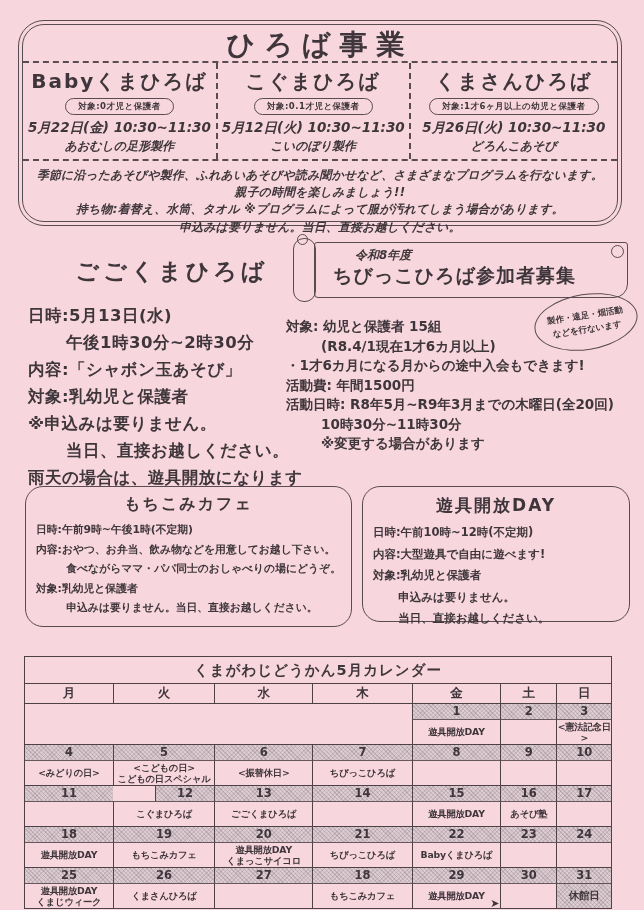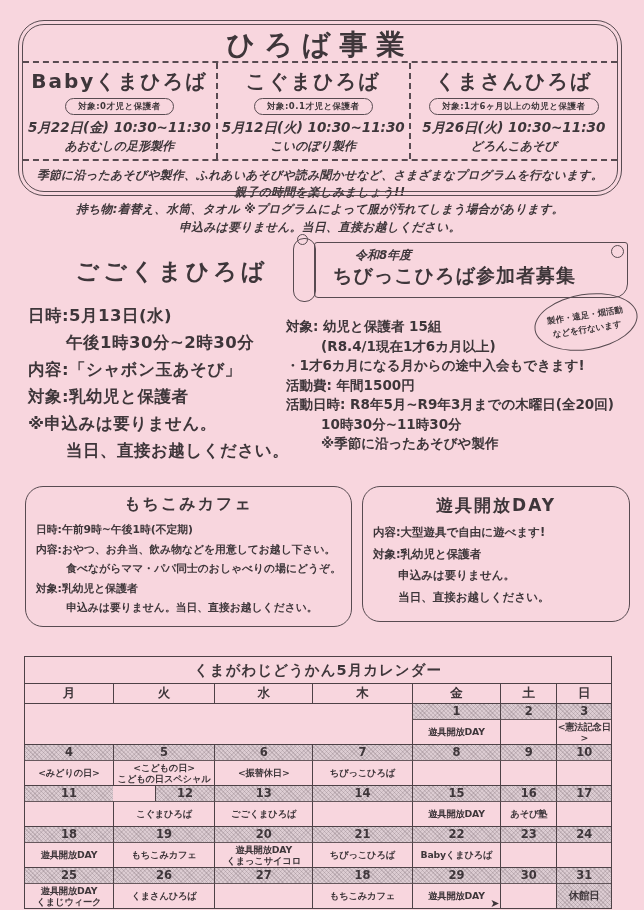--- a/index.html
+++ b/index.html
@@ -7,21 +7,21 @@
     position:relative; width:644px; height:910px; overflow:hidden;
     background:#f8d6de; color:#3e363a;
     font-family:"DejaVu Sans", sans-serif;
     font-weight:bold;
   }
   .line{white-space:pre-line;}
   .ind1{padding-left:2.3em;}
 
   
   .hiroba-box{
-    position:absolute; left:18px; top:20px; width:604px; height:176px;
+    position:absolute; left:18px; top:20px; width:604px; height:206px;
     border:1.6px solid #584b51; border-radius:26px; box-sizing:border-box;
   }
   .hiroba-box::after{
     content:''; position:absolute; inset:3px; border:1.3px solid #584b51;
     border-radius:22px; pointer-events:none;
   }
   .hb-title{
     text-align:center; font-size:28px; letter-spacing:9px; padding-top:5px; height:35px;
   }
   .hb-cols{
@@ -171,20 +171,21 @@
 
   <div class="gogokuma">
     <div class="gg-title">ごごくまひろば</div>
     <div class="gg-lines">
         <div class="line">日時:5月13日(水)</div>
         <div class="line ind1">午後1時30分~2時30分</div>
         <div class="line">内容:「シャボン玉あそび」</div>
         <div class="line">対象:乳幼児と保護者</div>
         <div class="line">※申込みは要りません。</div>
         <div class="line ind1">当日、直接お越しください。</div>
+        <div class="line">雨天の場合は、遊具開放になります</div>
       </div>
   </div>
 
   <div class="banner">
     <div class="banner-roll"></div>
     <div class="banner-body">
       <div class="banner-curl"></div>
     </div>
     <div class="banner-year">令和8年度</div>
     <div class="banner-title">ちびっこひろば参加者募集</div>
@@ -193,37 +194,38 @@
   <div class="bubble">製作・遠足・畑活動
 などを行ないます</div>
 
   <div class="chibikko">
       <div class="line">対象: 幼児と保護者  15組</div>
       <div class="line ind1">(R8.4/1現在1才6カ月以上)</div>
       <div class="line">・1才6カ月になる月からの途中入会もできます!</div>
       <div class="line">活動費: 年間1500円</div>
       <div class="line">活動日時: R8年5月~R9年3月までの木曜日(全20回)</div>
       <div class="line ind1">10時30分~11時30分</div>
-      <div class="line ind1">※季節に沿ったあそびや製作</div>
+      <div class="line ind1">※変更する場合があります</div>
     </div>
 
   <div class="info-box cafe-box">
     <div class="box-title">もちこみカフェ</div>
     <div>
         <div class="line">日時:午前9時~午後1時(不定期)</div>
         <div class="line">内容:おやつ、お弁当、飲み物などを用意してお越し下さい。</div>
         <div class="line ind1">食べながらママ・パパ同士のおしゃべりの場にどうぞ。</div>
         <div class="line">対象:乳幼児と保護者</div>
         <div class="line ind1">申込みは要りません。当日、直接お越しください。</div>
       </div>
   </div>
 
   <div class="info-box yugu-box">
     <div class="box-title">遊具開放DAY</div>
     <div>
+        <div class="line">日時:午前10時~12時(不定期)</div>
         <div class="line">内容:大型遊具で自由に遊べます!</div>
         <div class="line">対象:乳幼児と保護者</div>
         <div class="line ind1">申込みは要りません。</div>
         <div class="line ind1">当日、直接お越しください。</div>
       </div>
   </div>
 
   <div class="calendar">
     <div class="cal-title">くまがわじどうかん5月カレンダー</div>
     <div class="cal-head" id="cal-head">

